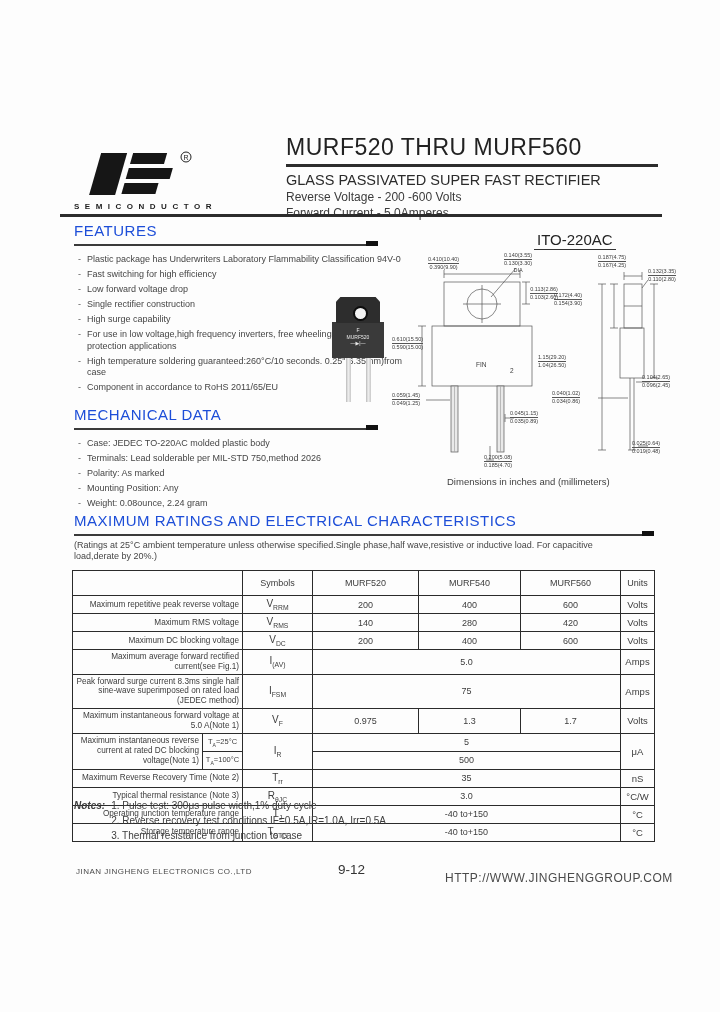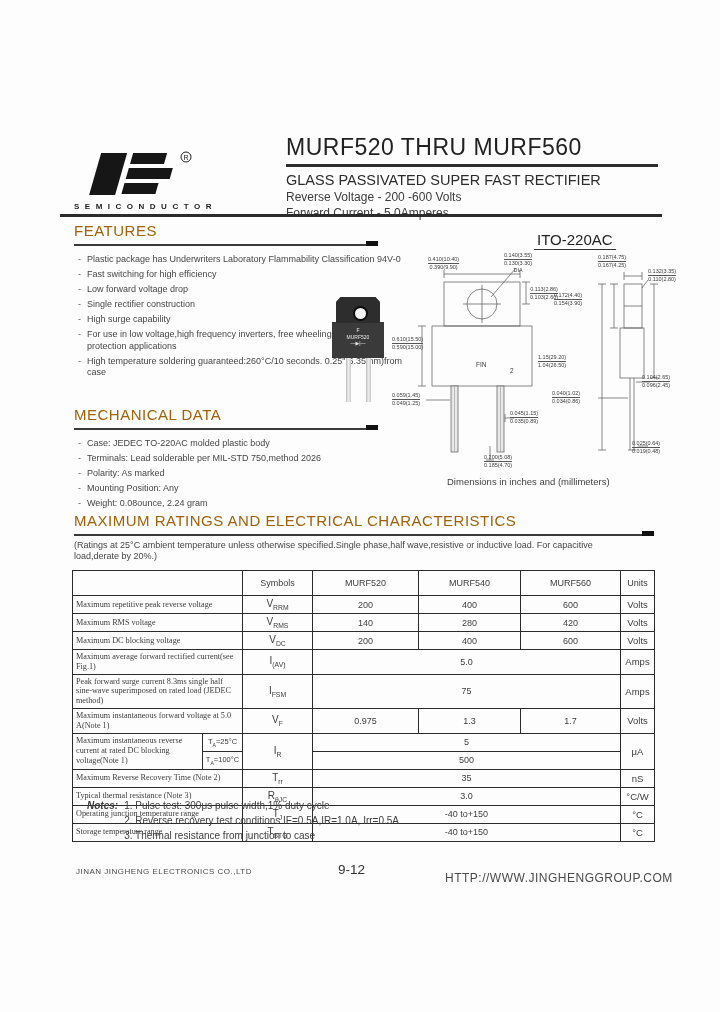--- a/index.html
+++ b/index.html
@@ -12,21 +12,21 @@
   .logo{position:absolute; left:74px; top:150px; width:140px; height:62px;}
   .brand{position:absolute; left:74px; top:202px; font-size:8px; font-weight:bold;
          letter-spacing:5.5px; color:#1d1d1d; white-space:nowrap;}
   .hdr-right{position:absolute; right:62px; top:134px; width:372px; }
   .part-range{font-size:23px; color:#222; letter-spacing:0.5px; white-space:nowrap;}
   .hdr-rule{height:2.5px; background:#2c2c2c; margin-top:3px;}
   .hdr-title{font-size:14.5px; color:#2b2b2b; margin-top:5px;}
   .hdr-line{font-size:12px; color:#3b3b3b; margin-top:2px;}
   .full-rule{position:absolute; left:60px; top:214px; width:602px; height:2.5px; background:#2c2c2c;}
   
-  .sec-head{position:absolute; font-size:15px; letter-spacing:0.5px; color:#a16207; white-space:nowrap;}
+  .sec-head{position:absolute; font-size:15px; letter-spacing:0.5px; color:#1d4ed8; white-space:nowrap;}
   .sec-rule{position:absolute; height:1.5px; background:#3a3a3a;}
   .sec-rule::after{content:""; position:absolute; right:0; top:-3.5px; width:12px; height:5px; background:#111;}
   
   ul.bullets{position:absolute; margin:0; padding:0; list-style:none;}
   ul.bullets li{font-size:9px; line-height:11.5px; color:#454545; margin-bottom:3.5px; padding-left:11px; position:relative;}
   ul.bullets li::before{content:"-"; position:absolute; left:2px; top:0; color:#555;}
   
   .pkg{position:absolute; left:330px; top:297px; width:56px; height:104px;}
   .pkg-tab{width:44px; height:26px; margin:0 auto; background:#2d2d2d;
            clip-path:polygon(10% 0,90% 0,100% 18%,100% 100%,0 100%,0 18%); position:relative;}
@@ -45,29 +45,29 @@
   .dim-label span{display:block;}
   .dim-label:not(.plain) span:first-child{border-bottom:0.6px solid #555; padding-bottom:0.5px;}
   .dim-label.plain{font-size:6.5px;}
   .drawing-caption{position:absolute; left:447px; top:476px; font-size:9.5px; color:#3e3e3e;}
   
   .ratings-note{position:absolute; left:74px; top:540px; width:540px; font-size:9px; line-height:11px; color:#454545;}
   .tbl-wrap{position:absolute; left:72px; top:570px;}
   table.ratings{border-collapse:collapse; table-layout:fixed; width:582px;}
   table.ratings th, table.ratings td{border:1px solid #2b2b2b; color:#3c3c3c; overflow:hidden;}
   table.ratings th{font-weight:normal; font-size:9px; height:22px; text-align:center;}
-  td.c-desc{font-size:8.2px; line-height:9.8px; padding:2px 3px; text-align:left;font-family:Liberation Serif, serif;}
+  td.c-desc{font-size:8.2px; line-height:9.8px; padding:2px 3px; text-align:right;}
   td.c-cond{font-size:7.5px; text-align:center; padding:1px;}
   td.c-sym{font-size:10px; text-align:center;}
   td.c-sym sub, td.c-cond sub{font-size:68%;}
   td.c-val{font-size:9px; text-align:center; height:15px;}
   td.c-unit{font-size:9.5px; text-align:center;}
   
   .notes{position:absolute; left:74px; top:800px; font-size:10px; color:#3d3d3d;}
-  .notes-label{font-style:italic; font-weight:bold; margin-right:6px;padding-left:13px;}
+  .notes-label{font-style:italic; font-weight:bold; margin-right:6px;}
   .notes ol{list-style:none; margin:0; padding:0; display:inline-block; vertical-align:top;}
   .notes ol li{margin-bottom:3px; line-height:12px;}
   
   .footer{position:absolute; left:0; top:862px; width:720px; height:20px;}
   .ft-company{position:absolute; left:76px; top:5px; font-size:8px; letter-spacing:0.5px; color:#4a4a4a;}
   .ft-page{position:absolute; left:338px; top:0; font-size:13.5px; color:#333;}
   .ft-url{position:absolute; left:445px; top:9px; font-size:12px; letter-spacing:0.5px; color:#4a4a4a;}
 </style>
 </head>
 <body>
@@ -100,20 +100,21 @@
   <div class="sec-head" style="left:74px; top:222px;">FEATURES</div>
   <div class="sec-rule" style="left:74px; top:244px; width:304px;"></div>
   <ul class="bullets" style="left:76px; top:254px; width:330px;">
       <li>Plastic package has Underwriters Laboratory Flammability Classification 94V-0</li>
       <li>Fast switching for high efficiency</li>
       <li>Low forward voltage drop</li>
       <li>Single rectifier construction</li>
       <li>High surge capability</li>
       <li>For use in low voltage,high frequency inverters, free wheeling ,and polarity protection applications</li>
       <li>High temperature soldering guaranteed:260°C/10 seconds. 0.25"(6.35mm)from case</li>
+      <li>Component in  accordance  to RoHS  2011/65/EU</li>
     </ul>
 
   <div class="pkg">
     <div class="pkg-tab">
       <div class="pkg-hole"></div>
     </div>
     <div class="pkg-body">
       <div>F</div>
       <div>MURF520</div>
       <div>—▶|—</div>

